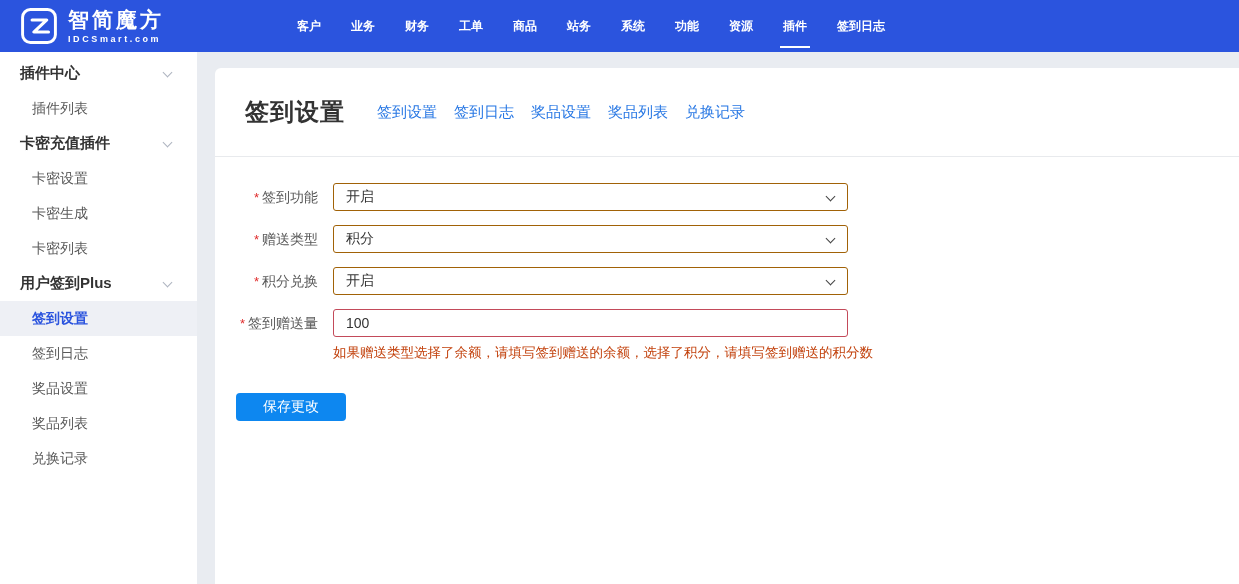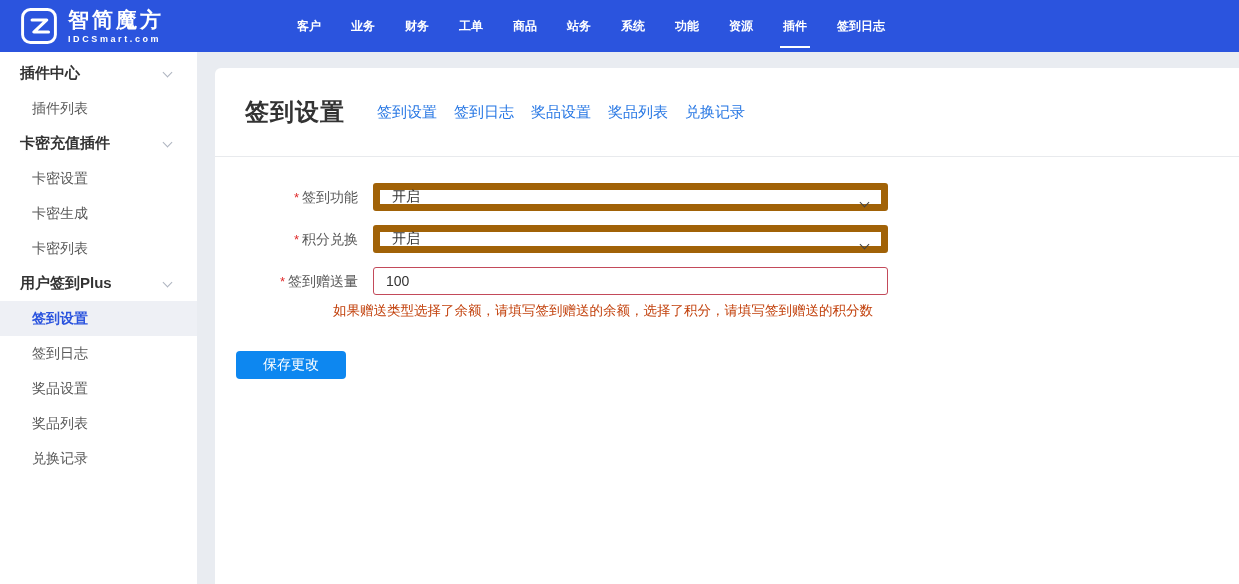--- a/index.html
+++ b/index.html
@@ -34,24 +34,24 @@
   
   .card-head { display:flex; align-items:center; height:88px; padding:0 30px; }
   .page-title { font-size:24px; font-weight:700; color:#333; letter-spacing:1px; }
   .head-tabs { display:flex; gap:17px; margin-left:32px; }
   .head-tab { color:#2777e4; font-size:15px; cursor:pointer; text-decoration:none; }
   .divider { border-top:1px solid #e8eaed; }
 
   
   .form { padding-top:26px; }
   .f-row { display:flex; margin-bottom:13px; }
-  .f-label { width:103px; text-align:right; font-size:14px; color:#595959; line-height:28px; flex:none;margin-left:40px; }
+  .f-label { width:103px; text-align:right; font-size:14px; color:#595959; line-height:28px; flex:none; }
   .req { color:#e02b2b; margin-right:3px; font-size:13px; }
   .f-field { margin-left:15px; width:515px; }
-  .sel { position:relative; height:28px; border:7px solid #a16207; border-radius:3px; background:#fff;
+  .sel { position:relative; height:28px; border:1px solid #a16207; border-radius:3px; background:#fff;
          display:flex; align-items:center; padding:0 30px 0 12px; font-size:14px; color:#333; cursor:pointer; }
   .sel .sel-chev { position:absolute; right:13px; top:9px; width:7px; height:7px;
          border-right:1.8px solid #444; border-bottom:1.8px solid #444; transform:rotate(45deg); }
   .txt-input { width:515px; height:28px; border:1px solid #c34a5a; border-radius:3px;
          padding:0 12px; font-size:14px; color:#333; outline:none;
          font-family:"Liberation Sans", sans-serif; }
   .f-help { margin:6px 0 16px 118px; font-size:13.5px; color:#c2410c; }
   .save-btn { margin:15px 0 0 21px; width:110px; height:28px; background:#0d87f0; color:#fff;
          border:none; border-radius:4px; font-size:14px; cursor:pointer;
          font-family:"Liberation Sans", sans-serif; }
@@ -134,20 +134,31 @@
             <span class="req">*</span><span>签到功能</span>
           </div>
           <div class="f-field">
             <div class="sel">
               <span>开启</span>
               <span class="sel-chev"></span>
             </div>
           </div>
         </div>
 
+        <div class="f-row">
+          <div class="f-label">
+            <span class="req">*</span><span>赠送类型</span>
+          </div>
+          <div class="f-field">
+            <div class="sel">
+              <span>积分</span>
+              <span class="sel-chev"></span>
+            </div>
+          </div>
+        </div>
 
         <div class="f-row">
           <div class="f-label">
             <span class="req">*</span><span>积分兑换</span>
           </div>
           <div class="f-field">
             <div class="sel">
               <span>开启</span>
               <span class="sel-chev"></span>
             </div>

